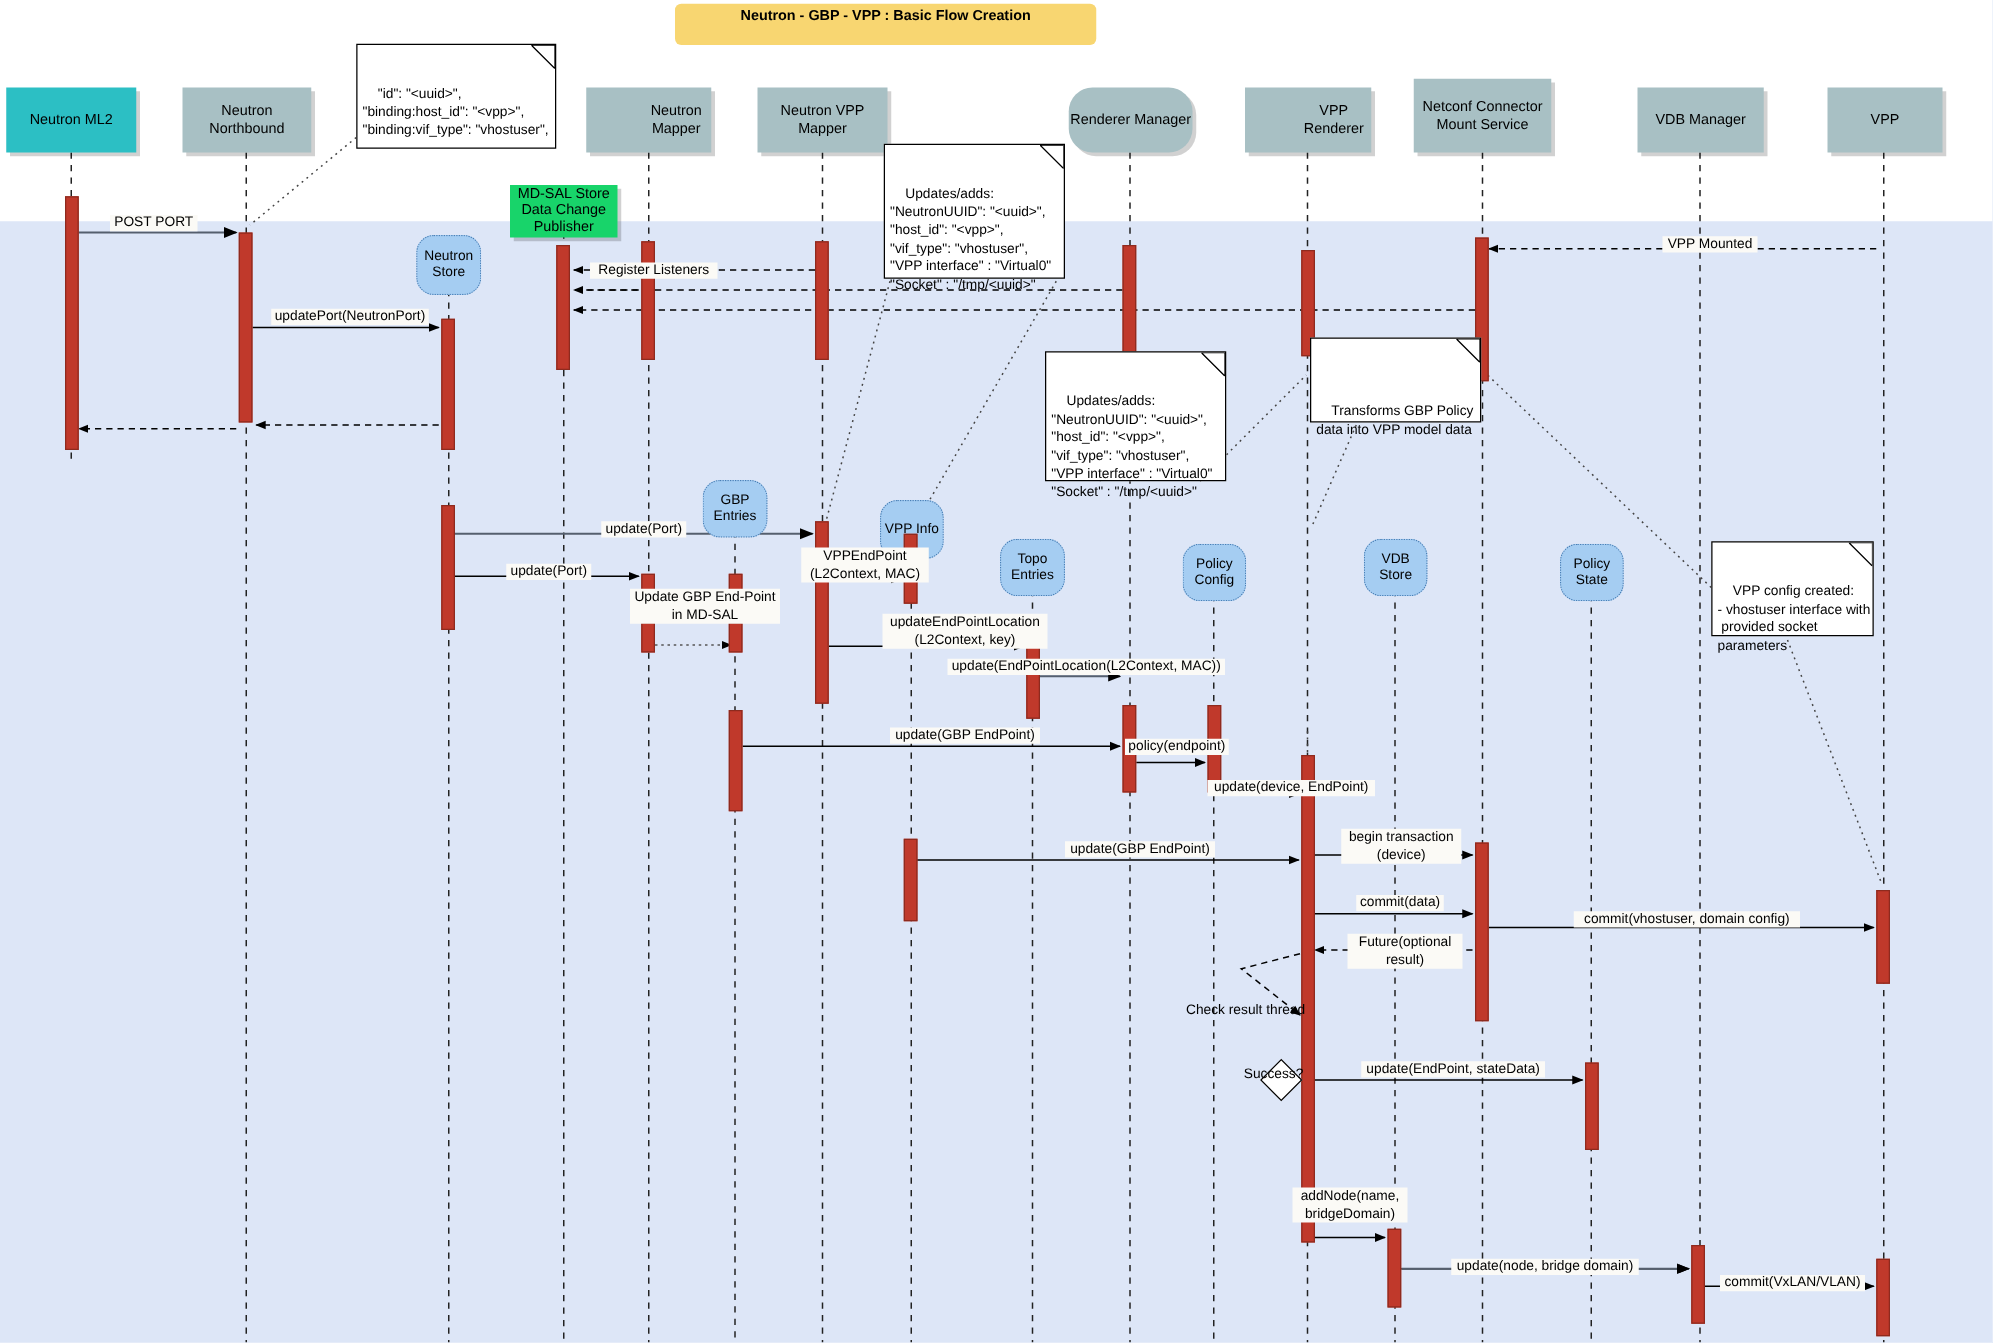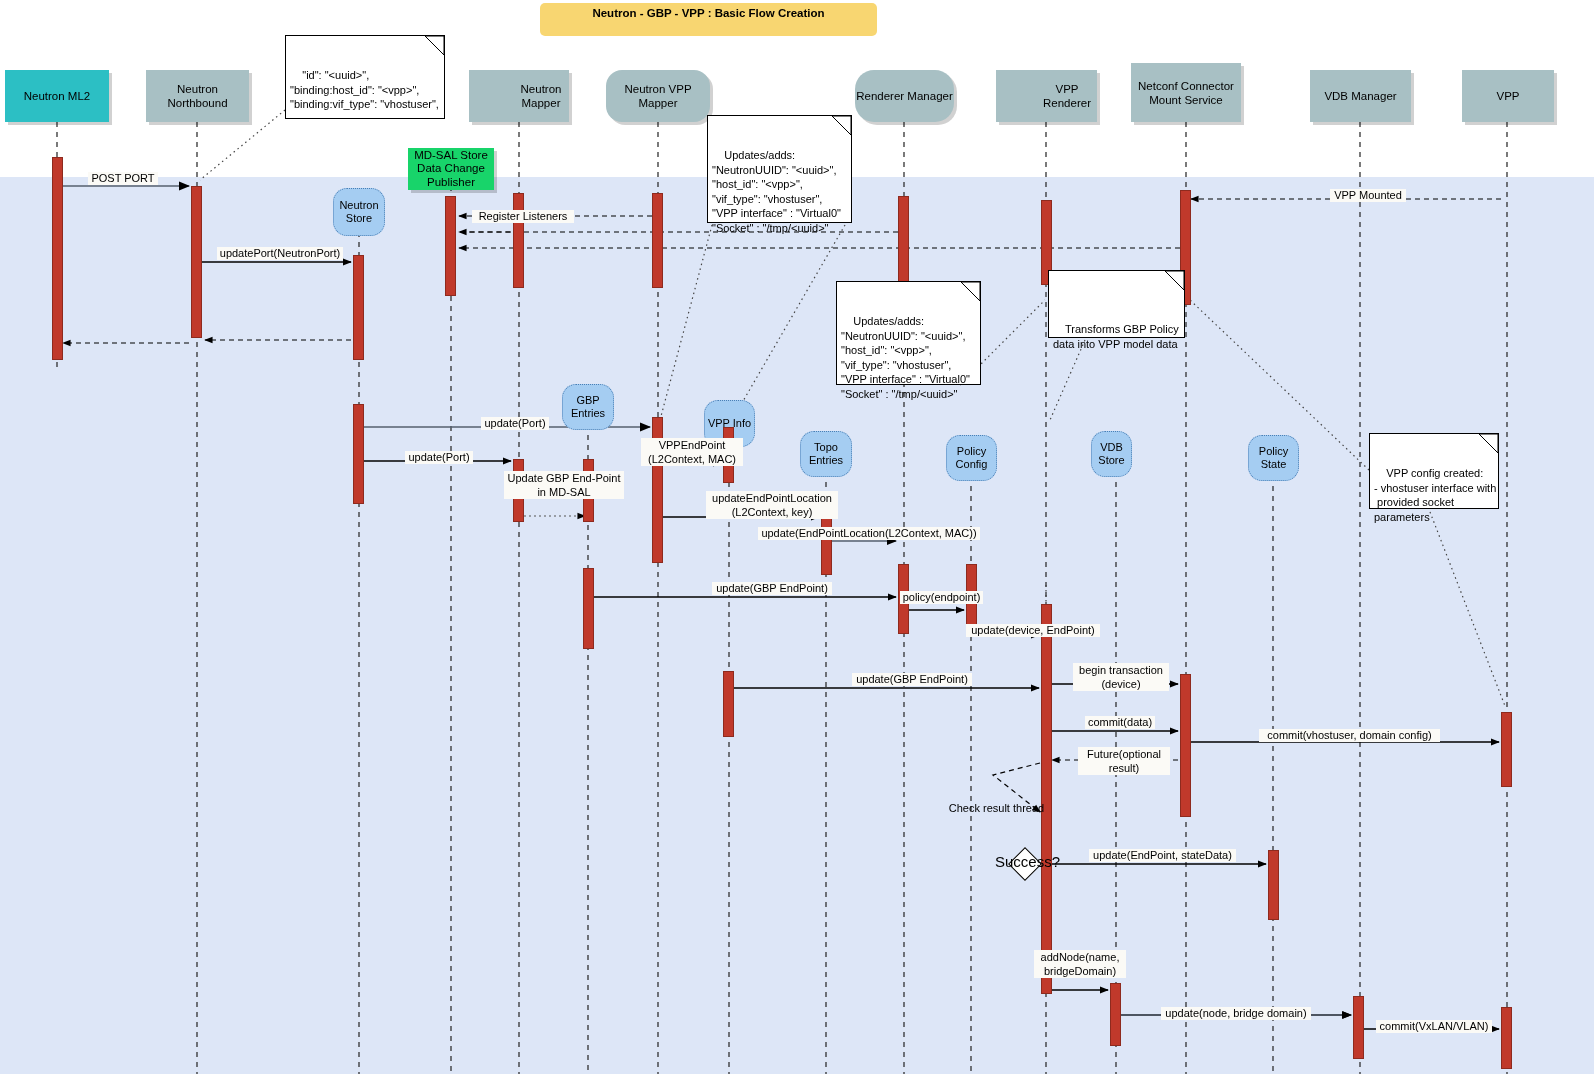--- a/index.html
+++ b/index.html
@@ -102,21 +102,21 @@
   }
   .msg.nobg{background:transparent;}
 
   
   .diamond{
     position:absolute;
     background:#fff;border:1px solid #000;
     transform:rotate(45deg);
   }
   .diamond-label{
-    position:absolute;font-size:15px;color:#000;white-space:nowrap;
+    position:absolute;font-size:11px;color:#000;white-space:nowrap;
   }
 </style>
 </head>
 <body>
 
 <div id="canvas">
 
   <div style="position:absolute;left:0;top:177px;width:1594px;height:897px;background:#dde6f7;"></div>
 
   <svg id="wire" viewBox="0 0 1594 1074" xmlns="http://www.w3.org/2000/svg">
@@ -210,21 +210,21 @@
   </svg>
 
   <div class="title-banner" style="left:540px;top:3px;width:337px;height:33px;">Neutron - GBP - VPP : Basic Flow
 Creation</div>
 
   <div class="head teal" style="left:5px;top:70px;width:104px;height:52px;">Neutron ML2</div>
   <div class="head gray" style="left:146px;top:70px;width:103px;height:52px;">Neutron
 Northbound</div>
   <div class="head gray" style="left:469px;top:70px;width:100px;height:52px;padding-left:44px;">Neutron
 Mapper</div>
-  <div class="head gray" style="left:606px;top:70px;width:104px;height:52px;border-radius:16px;">Neutron VPP
+  <div class="head gray" style="left:606px;top:70px;width:104px;height:52px;">Neutron VPP
 Mapper</div>
   <div class="head gray" style="left:855px;top:70px;width:99px;height:52px;border-radius:19px;">Renderer
 Manager</div>
   <div class="head gray" style="left:996px;top:70px;width:101px;height:52px;padding-left:41px;">VPP Renderer</div>
   <div class="head gray" style="left:1131px;top:63px;width:110px;height:59px;">Netconf
 Connector
 Mount Service</div>
   <div class="head gray" style="left:1310px;top:70px;width:101px;height:52px;">VDB Manager</div>
   <div class="head gray" style="left:1462px;top:70px;width:92px;height:52px;">VPP</div>
 
@@ -235,21 +235,21 @@
   <div class="cloud" style="left:333px;top:172px;width:52px;height:48px;">Neutron
 Store</div>
   <div class="cloud" style="left:562px;top:368px;width:52px;height:46px;">GBP
 Entries</div>
   <div class="cloud" style="left:704px;top:384px;width:51px;height:47px;">VPP
 Info</div>
   <div class="cloud" style="left:800px;top:415px;width:52px;height:46px;">Topo
 Entries</div>
   <div class="cloud" style="left:946px;top:419px;width:51px;height:46px;">Policy
 Config</div>
-  <div class="cloud" style="left:1091px;top:415px;width:41px;height:46px;">VDB
+  <div class="cloud" style="left:1091px;top:415px;width:51px;height:46px;">VDB
 Store</div>
   <div class="cloud" style="left:1248px;top:419px;width:51px;height:46px;">Policy
 State</div>
 
   <div class="act" style="left:52px;top:157px;width:11px;height:203px;"></div>
   <div class="act" style="left:191px;top:186px;width:11px;height:152px;"></div>
   <div class="act" style="left:353px;top:255px;width:11px;height:105px;"></div>
   <div class="act" style="left:353px;top:404px;width:11px;height:100px;"></div>
   <div class="act" style="left:445px;top:196px;width:11px;height:100px;"></div>
   <div class="act" style="left:513px;top:193px;width:11px;height:95px;"></div>

